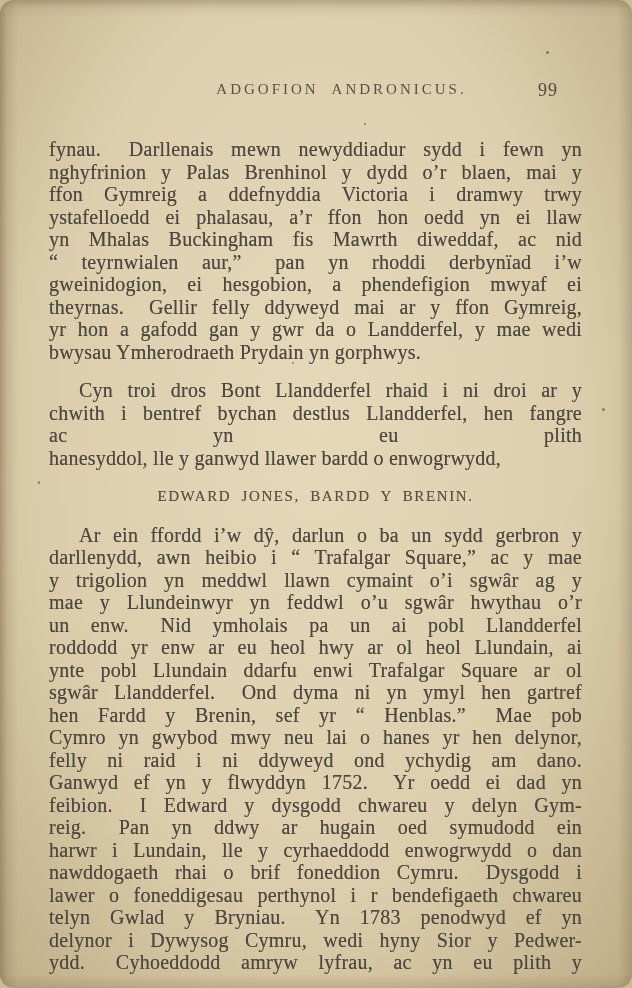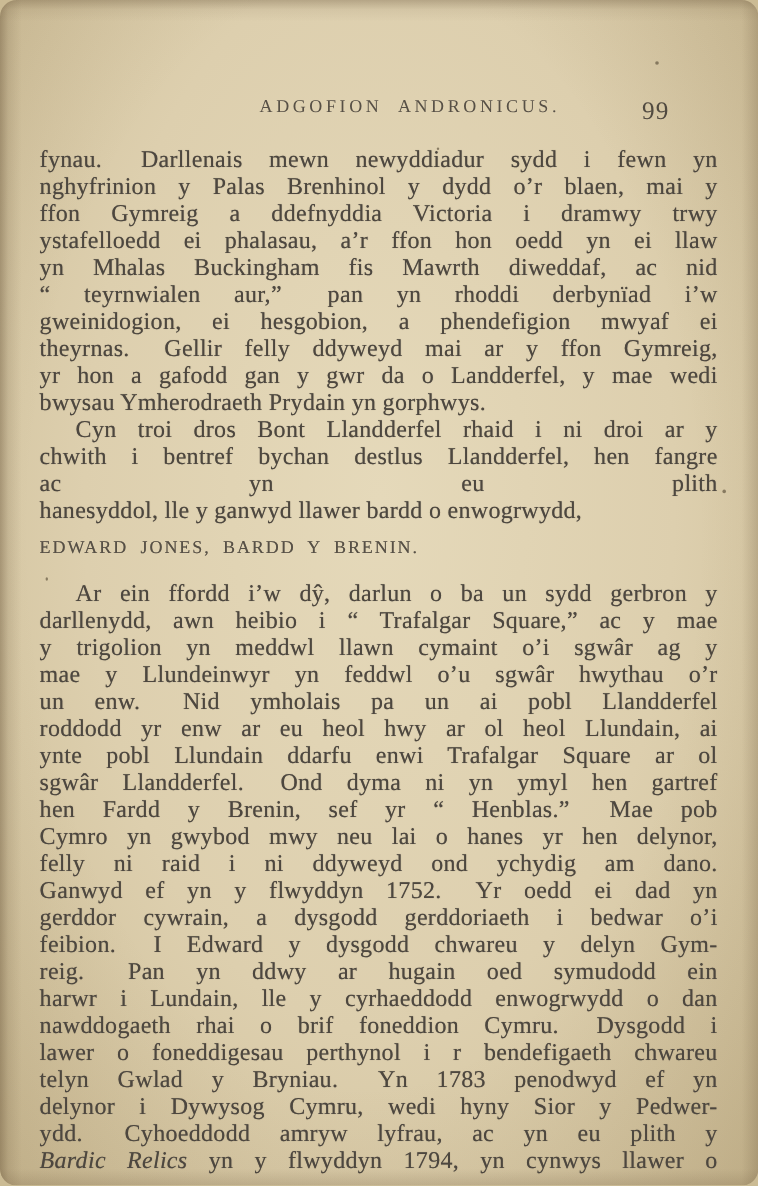--- a/index.html
+++ b/index.html
@@ -33,36 +33,36 @@
     font-size: 15px; color: #575046;
   }
   .header-title {
     position: absolute; left: 0; right: 0; text-align: center;
     transform: translateX(26px);
     letter-spacing: 3px; word-spacing: 7px;
     font-variant: small-caps; text-transform: uppercase;
   }
   .page-number {
     position: absolute; right: 40px; top: -1px;
-    font-size: 21px; letter-spacing: 1px; color: #514a40;
+    font-size: 18px; letter-spacing: 1px; color: #514a40;
   }
   .text-block {
     position: absolute; top: 122px; left: 33px; width: 565px;
     font-size: 20px; line-height: 22.5px;
     letter-spacing: 0.25px;
     text-shadow: 0 0 0.6px rgba(77,71,63,0.65);
   }
-  .para { margin: 0; }
+  .para { margin: 16px; }
   .tline { text-align: justify; text-align-last: justify; }
   .para-endshort .tline:last-child { text-align-last: left; }
   .para-indent .tline:first-child { text-indent: 30px; }
   .section-heading {
     margin: 9px 0 15px 0; padding: 0;
     font-size: 15px; font-weight: normal;
-    text-align: left; letter-spacing: 1.6px; word-spacing: 5px;
+    text-align: center; letter-spacing: 1.6px; word-spacing: 5px;
     color: #575046; text-transform: uppercase;
     text-shadow: 0 0 0.5px rgba(87,80,70,0.6);
   }
   .it { font-style: italic; margin-top: 32px; }
   .speck {
     position: absolute; border-radius: 50%;
     background: rgba(92,80,58,0.65); pointer-events: none;
   }
 </style>
 </head>
@@ -105,21 +105,20 @@
         <div class="tline">y trigolion yn meddwl llawn cymaint o’i sgwâr ag y</div>
         <div class="tline">mae y Llundeinwyr yn feddwl o’u sgwâr hwythau o’r</div>
         <div class="tline">un enw.  Nid ymholais pa un ai pobl Llandderfel</div>
         <div class="tline">roddodd yr enw ar eu heol hwy ar ol heol Llundain, ai</div>
         <div class="tline">ynte pobl Llundain ddarfu enwi Trafalgar Square ar ol</div>
         <div class="tline">sgwâr Llandderfel.  Ond dyma ni yn ymyl hen gartref</div>
         <div class="tline">hen Fardd y Brenin, sef yr “ Henblas.”  Mae pob</div>
         <div class="tline">Cymro yn gwybod mwy neu lai o hanes yr hen delynor,</div>
         <div class="tline">felly ni raid i ni ddyweyd ond ychydig am dano.</div>
         <div class="tline">Ganwyd ef yn y flwyddyn 1752.  Yr oedd ei dad yn</div>
-        <div class="tline">gerddor cywrain, a dysgodd gerddoriaeth i bedwar o’i</div>
         <div class="tline">feibion.  I Edward y dysgodd chwareu y delyn Gym-</div>
         <div class="tline">reig.  Pan yn ddwy ar hugain oed symudodd ein</div>
         <div class="tline">harwr i Lundain, lle y cyrhaeddodd enwogrwydd o dan</div>
         <div class="tline">nawddogaeth rhai o brif foneddion Cymru.  Dysgodd i</div>
         <div class="tline">lawer o foneddigesau perthynol i r bendefigaeth chwareu</div>
         <div class="tline">telyn Gwlad y Bryniau.  Yn 1783 penodwyd ef yn</div>
         <div class="tline">delynor i Dywysog Cymru, wedi hyny Sior y Pedwer-</div>
         <div class="tline">ydd.  Cyhoeddodd amryw lyfrau, ac yn eu plith y</div>
       </div>
 

